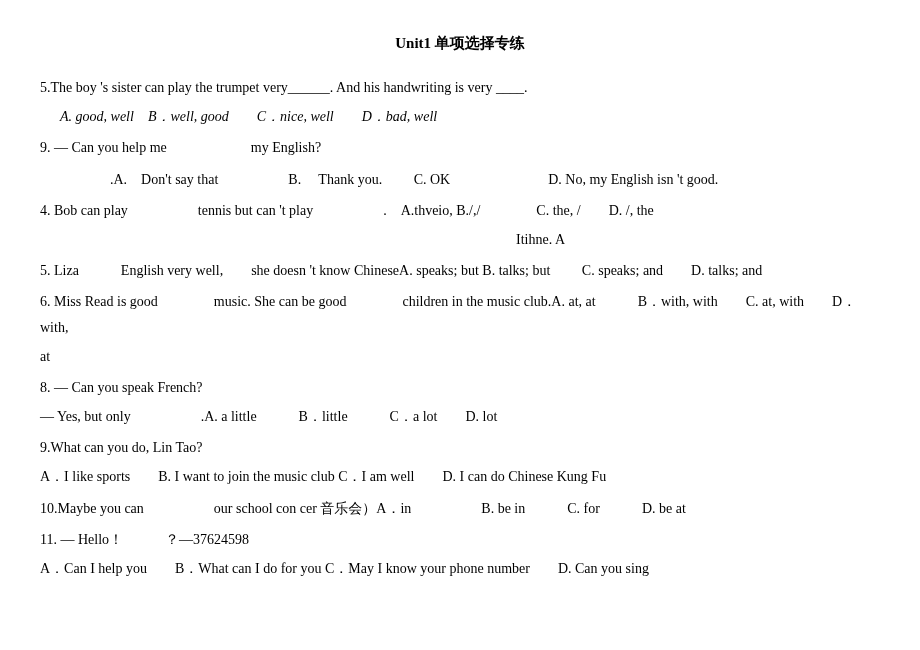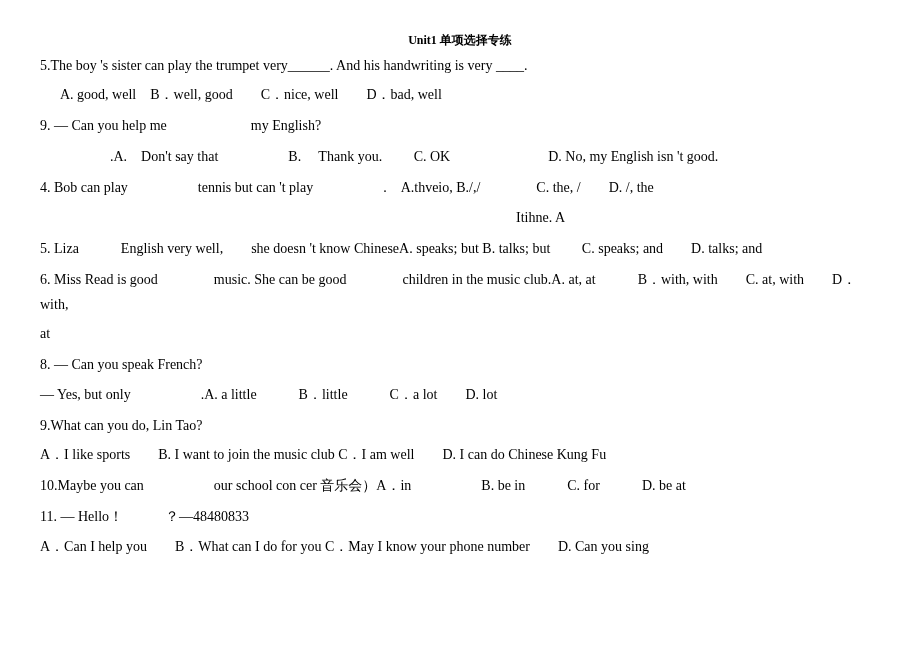--- a/index.html
+++ b/index.html
@@ -12,32 +12,33 @@
       font-family: "SimSun", "宋体", serif;
       font-size: 14px;
       color: #000000;
       width: 920px;
       min-height: 650px;
       padding: 30px 40px;
       line-height: 1.8;
     }
     .title {
       text-align: center;
-      font-size: 12px;
+      font-size: 15px;
       font-weight: bold;
-      margin-bottom: 1px;
+      margin-bottom: 18px;
     }
     .question-block {
       margin-bottom: 6px;
     }
     .line {
       margin-bottom: 4px;
     }
     .indent {
       padding-left: 20px;
+      font-style: italic;
     }
   </style>
 </head>
 <body>
 
 <div>
   <div class="title">Unit1 单项选择专练</div>
 
   <div class="question-block">
     <div class="line">5.The boy 's sister can play the trumpet very______. And his handwriting is very ____.</div>
@@ -75,17 +76,17 @@
   <div class="question-block">
     <div class="line">9.What can you do, Lin Tao?</div>
     <div class="line">A．I like sports　　B. I want to join the music club C．I am well　　D. I can do Chinese Kung Fu</div>
   </div>
 
   <div class="question-block">
     <div class="line">10.Maybe you can　　　　　our school con cer 音乐会）A．in　　　　　B. be in　　　C. for　　　D. be at</div>
   </div>
 
   <div class="question-block">
-    <div class="line">11. — Hello！　　　？—48480833</div>
+    <div class="line">11. — Hello！　　　？—37624598</div>
     <div class="line">A．Can I help you　　B．What can I do for you C．May I know your phone number　　D. Can you sing</div>
   </div>
 
 </div>
 
 </body></html>

